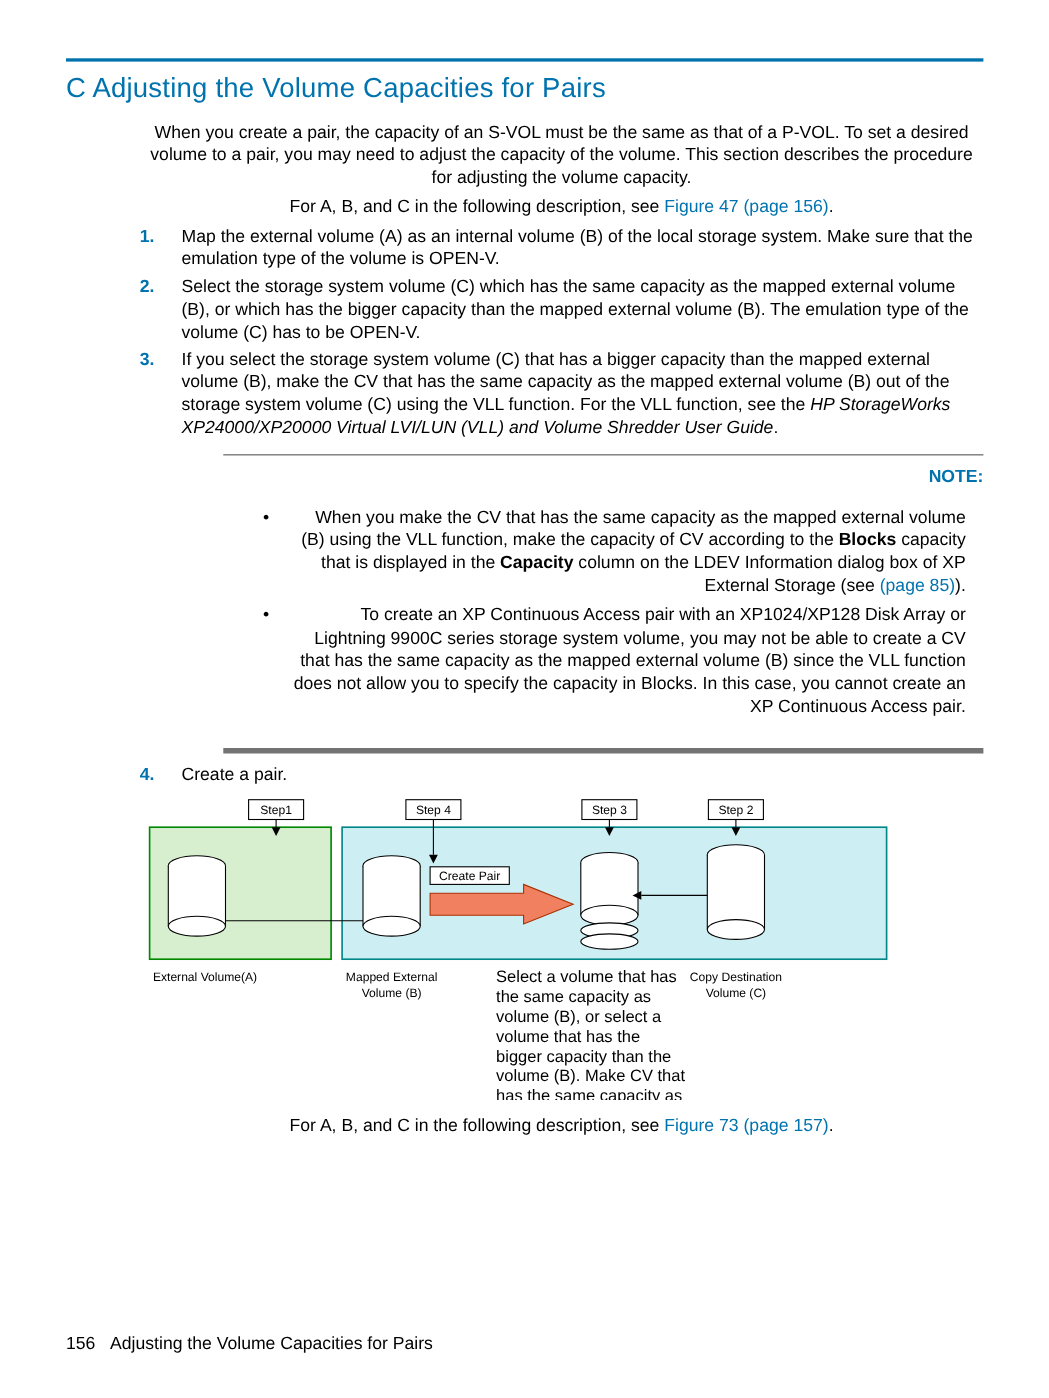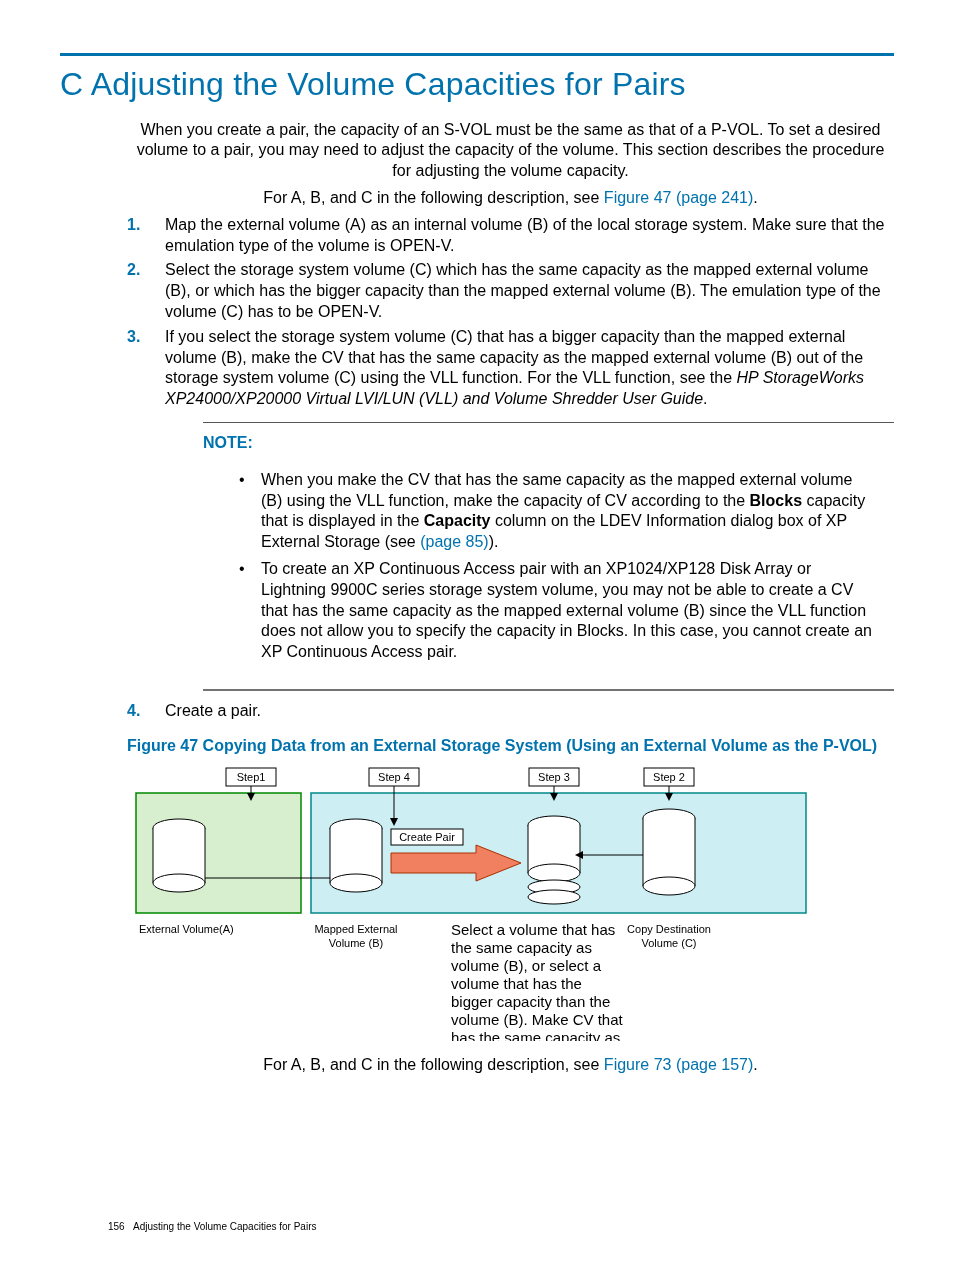--- a/index.html
+++ b/index.html
@@ -22,21 +22,21 @@
     box-sizing: border-box;
     position: relative;
   }
   .rule {
     border-top: 3px solid #0073ae;
     margin: 0 0 8px 0;
   }
   h1.title {
     color: #0073ae;
     font-weight: 300;
-    font-size: 32px;
+    font-size: 25px;
     margin: 0 0 14px 0;
     font-family: Arial, Helvetica, sans-serif;
     letter-spacing: 0.2px;
   }
   .body-col {
     margin-left: 67px;
     margin-right: 0;
   }
   p { margin: 6px 0; text-align: center; }
   .link { color: #0073ae; }
@@ -54,22 +54,23 @@
     position: absolute;
     left: 0;
     top: 0;
     color: #0073ae;
     font-weight: bold;
   }
   .italic { font-style: italic; }
   .note-block {
     margin: 12px 0 10px 38px;
     border-top: 1px solid #555;
-    border-bottom: 2px solid #737373;
+    border-bottom: 5px solid #737373;
     padding: 6px 0 10px 0;
+    text-align: right;
   }
   .note-head {
     color: #0073ae;
     font-weight: bold;
     margin: 4px 0 6px 0;
   }
   ul.bul {
     list-style: none;
     padding: 0;
     margin: 16px;
@@ -94,40 +95,39 @@
   .fig-img {
     width: 680px;
     height: 280px;
     margin: 6px 0 12px 4px;
     position: relative;
   }
   .footer {
     position: absolute;
     left: 60px;
     bottom: 38px;
-    font-size: 10px;
-    margin-left: 48px;
+    font-size: 16px;
   }
   .svg-label {
     font-family: Arial, Helvetica, sans-serif;
     font-size: 11px;
   }
 </style>
 </head>
 <body>
 
 <div class="page">
   <div class="rule"></div>
   <h1 class="title">C Adjusting the Volume Capacities for Pairs</h1>
 
   <div class="body-col">
     <p>When you create a pair, the capacity of an S-VOL must be the same as that of a P-VOL. To set a desired volume to a pair, you may need to adjust the capacity of the volume. This section describes the procedure for adjusting the volume capacity.</p>
 
     <p>
-      <span>For A, B, and C in the following description, see </span><span class="link">Figure 47 (page 241)</span><span>.</span>
+      <span>For A, B, and C in the following description, see </span><span class="link">Figure 47 (page 156)</span><span>.</span>
     </p>
 
 
     <ol class="num">
       <li>
         <span class="marker">1.</span>
         <span>Map the external volume (A) as an internal volume (B) of the local storage system. Make sure that the emulation type of the volume is OPEN-V.</span>
       </li>
       <li>
         <span class="marker">2.</span>
@@ -146,21 +146,20 @@
             <li>To create an XP Continuous Access pair with an XP1024/XP128 Disk Array or Lightning 9900C series storage system volume, you may not be able to create a CV that has the same capacity as the mapped external volume (B) since the VLL function does not allow you to specify the capacity in Blocks. In this case, you cannot create an XP Continuous Access pair.</li>
           </ul>
         </div>
       </li>
       <li>
         <span class="marker">4.</span>
         <span>Create a pair.</span>
       </li>
     </ol>
 
-    <div class="fig-title">Figure 47 Copying Data from an External Storage System (Using an External Volume as the P-VOL)</div>
 
     <div class="fig-img">
       <svg width="680" height="280" viewBox="0 0 680 280">
 
         <rect x="5" y="30" width="165" height="120" fill="#d7efce" stroke="#008800" stroke-width="1.5"></rect>
 
         <rect x="180" y="30" width="495" height="120" fill="#cdeff4" stroke="#008888" stroke-width="1.5"></rect>
 
         <rect x="95" y="5" width="50" height="18" fill="#fff" stroke="#000"></rect>
         <text x="120" y="18" class="svg-label" text-anchor="middle">Step1</text>

